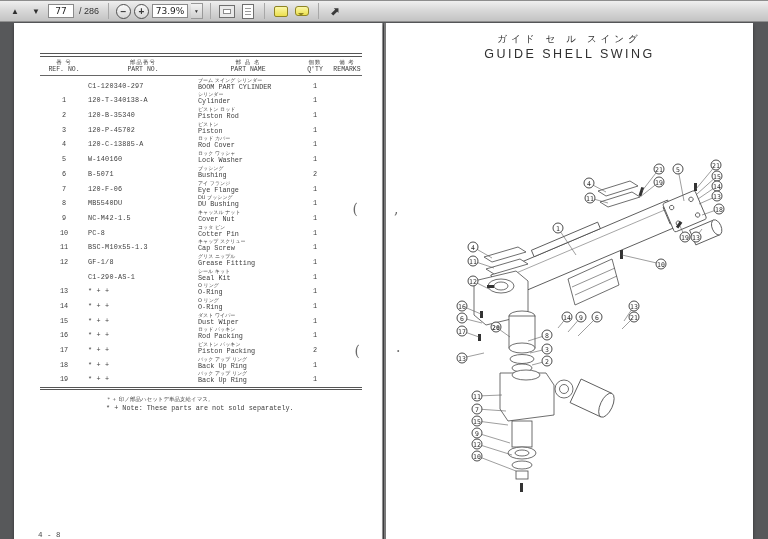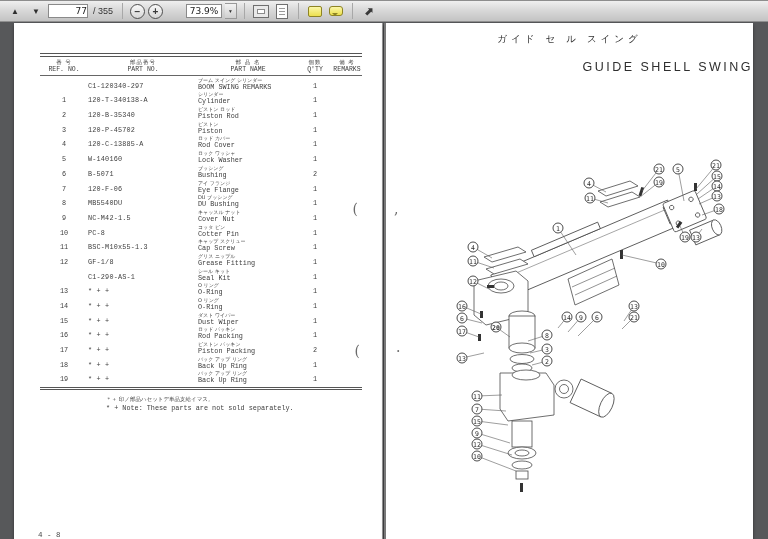--- a/index.html
+++ b/index.html
@@ -8,21 +8,21 @@
   
   .toolbar { position:absolute; left:0; top:0; width:768px; height:22px;
     background:linear-gradient(#efefef,#d9d9d9 45%,#c3c3c3);
     border-top:1px solid #8d8d8d; border-bottom:1px solid #8f8f8f;
     display:flex; align-items:center; padding-left:6px; gap:3px; z-index:5; }
   .tb-btn { width:18px; height:16px; display:flex; align-items:center; justify-content:center;
     border:1px solid transparent; border-radius:3px; font-size:8px; color:#2e2e2e; cursor:default; }
   .tb-sep { width:1px; height:16px; background:#a8a8a8; margin:0 4px; }
   .tb-input { height:14px; border:1px solid #8a8a8a; background:#fff; font:9px "DejaVu Sans", sans-serif;
     text-align:center; color:#222; }
-  .pg-input { width:40px;text-align:right; }
+  .pg-input { width:26px; }
   .zoom-input { width:36px; }
   .tb-text { font-size:9px; color:#333; padding:0 2px; }
   .circle-btn { width:15px; height:15px; border:1.5px solid #4f4f4f; border-radius:50%;
     display:flex; align-items:center; justify-content:center; font-size:10px; font-weight:bold;
     color:#3a3a3a; background:linear-gradient(#fafafa,#d6d6d6); }
   .drop-btn { width:12px; height:16px; font-size:7px; color:#333; display:flex; align-items:center;
     justify-content:center; border:1px solid #999; border-left:none; background:linear-gradient(#f3f3f3,#cfcfcf); }
   .fit-icon { width:16px; height:13px; border:1px solid #6f6f6f; background:#e9e9e9; position:relative; }
   .fit-icon::after { content:""; position:absolute; left:3px; top:3px; right:3px; bottom:3px;
     border:1px solid #8b8b8b; background:#fff; }
@@ -60,49 +60,49 @@
   .c-qty  { text-align:center; font:6.8px "Liberation Mono", monospace; padding-bottom:1px; }
   .c-rem  { font:6.8px "Liberation Mono", monospace; }
   .t-note { margin:8px 0 16px 66px; font:6.8px "Liberation Mono", monospace; line-height:1.5; color:#3d3d3d; }
   .t-note .jp { font:5.5px "DejaVu Sans", sans-serif; }
   .pageno { position:absolute; font:7.5px "Liberation Mono", monospace; color:#4a4a4a; }
   .pageno-left  { left:24px;  bottom:22px; }
   .pageno-right { right:32px; bottom:10px;font-family:Liberation Serif, serif; }
   
   .gtitle { position:absolute; top:10px; left:0; width:100%; text-align:center; color:#2f2f2f; }
   .gtitle .jp { font:9.5px "DejaVu Sans", sans-serif; letter-spacing:4px; }
-  .gtitle .en { font:12.5px "Liberation Sans", sans-serif; letter-spacing:2.5px; margin-top:14px;text-align:right; }
+  .gtitle .en { font:12.5px "Liberation Sans", sans-serif; letter-spacing:2.5px; margin-top:1px; }
   .diagram-layer { position:absolute; left:0; top:0; width:369px; height:507px; }
   .diagram-layer svg { position:absolute; left:0; top:0; }
   .co { position:absolute; width:11px; height:11px; border:1px solid #4c4c4c; border-radius:50%;
     background:rgba(255,255,255,.92); color:#2e2e2e; font:6.5px "DejaVu Sans Mono", monospace;
     display:flex; align-items:center; justify-content:center; transform:translate(-50%,-50%); z-index:3; }
   
   .artifact { position:absolute; color:#6b6b6b; font:14px "DejaVu Serif", serif; }
 </style>
 </head>
 <body>
 
 <div class="toolbar">
   <div class="tb-btn">
       <span>▲</span>
     </div>
   <div class="tb-btn">
       <span>▼</span>
     </div>
   <input class="tb-input pg-input" value="77" style="">
-  <span class="tb-text">/ 355</span>
+  <span class="tb-text">/ 286</span>
   <div class="tb-sep"></div>
   <div class="circle-btn">
       <span>−</span>
     </div>
   <div class="circle-btn">
       <span>+</span>
     </div>
-  <input class="tb-input zoom-input" style="margin-left: 20px;" value="73.9%">
+  <input class="tb-input zoom-input" style="margin-left: 0;" value="73.9%">
   <div class="drop-btn">
       <span style="transform:scale(.7);">▼</span>
     </div>
   <div class="tb-sep"></div>
   <div class="tb-btn">
       <div class="fit-icon"></div>
     </div>
   <div class="tb-btn">
       <div class="page-icon"></div>
     </div>
@@ -145,21 +145,21 @@
           <div class="h-en">REMARKS</div>
         </div>
       </div>
       <div class="t-body">
 
           <div class="t-row">
             <div class="c-ref"></div>
             <div class="c-part">C1-120340-297</div>
             <div class="c-name">
               <div class="jp">ブーム スイング シリンダー</div>
-              <div class="en">BOOM SWING REMARKS</div>
+              <div class="en">BOOM PART CYLINDER</div>
             </div>
             <div class="c-qty">1</div>
             <div class="c-rem"></div>
           </div>
 
           <div class="t-row">
             <div class="c-ref">1</div>
             <div class="c-part">120-T-340138-A</div>
             <div class="c-name">
               <div class="jp">シリンダー</div>

